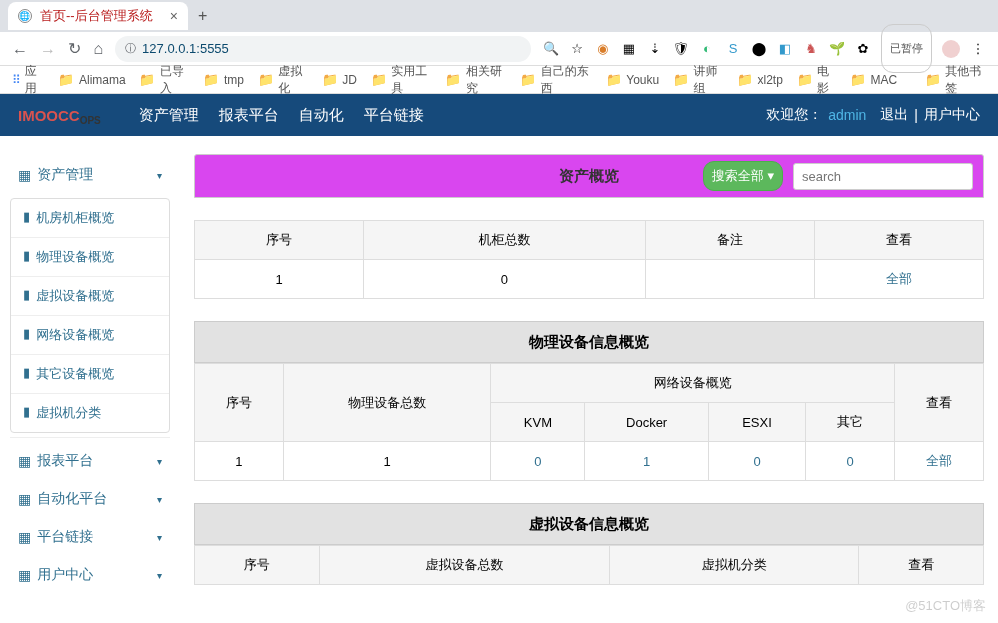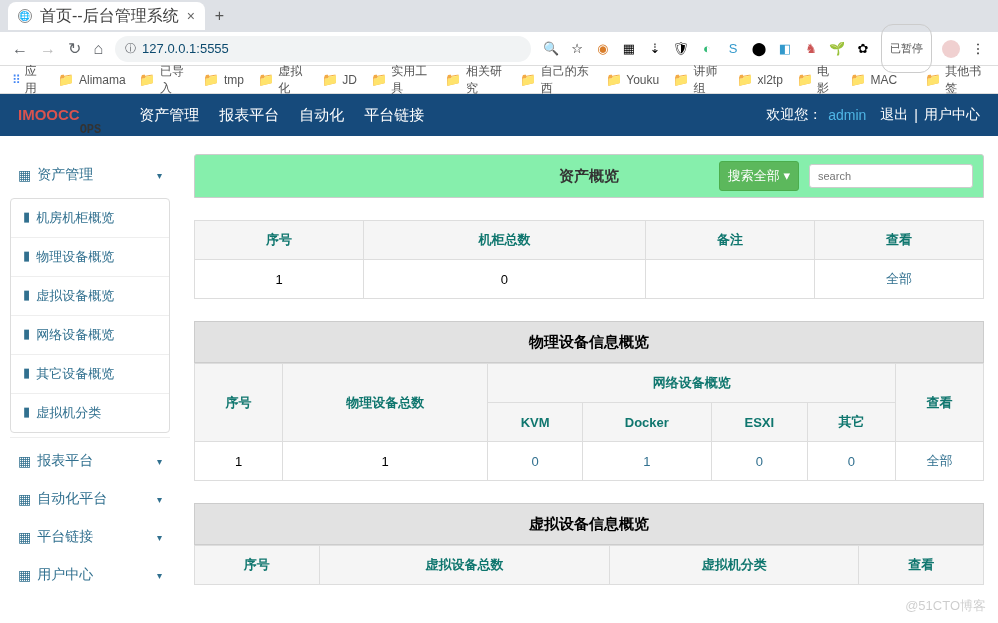--- a/index.html
+++ b/index.html
@@ -2,21 +2,21 @@
 <html><head>
   <meta charset="utf-8">
   <style>
     * { margin: 0; padding: 0; box-sizing: border-box; }
     body { font-family: "Microsoft YaHei", Arial, sans-serif; font-size: 13px; background: #fff; width: 998px; height: 623px; overflow: hidden; }
     
     .browser-chrome { background: #fff; }
     .tab-bar { display: flex; align-items: center; height: 32px; background: #dee1e6; padding-left: 8px; }
     .tab { display: flex; align-items: center; background: #fff; height: 28px; padding: 0 10px; border-radius: 8px 8px 0 0; min-width: 180px; gap: 8px; }
     .tab-favicon { width: 14px; height: 14px; border: 1px solid #888; border-radius: 50%; display: flex; align-items: center; justify-content: center; font-size: 9px; }
-    .tab-title { flex: 1; font-size: 16px; color: #404040; }
+    .tab-title { flex: 1; font-size: 13px; color: #b91c1c; }
     .tab-close { color: #666; cursor: pointer; font-size: 14px; }
     .new-tab { padding: 0 10px; color: #555; font-size: 16px; cursor: pointer; }
     
     .addr-bar { display: flex; align-items: center; height: 34px; padding: 0 12px; gap: 12px; background: #fff; border-bottom: 1px solid #ddd; }
     .nav-btn { color: #5f6368; cursor: pointer; font-size: 16px; }
     .nav-btn.disabled { color: #bbb; }
     .url-box { flex: 1; display: flex; align-items: center; background: #f1f3f4; border-radius: 14px; height: 26px; padding: 0 10px; gap: 6px; max-width: 420px; }
     .url-icon { font-size: 11px; color: #5f6368; }
     .url-text { font-size: 13px; color: #0c4a6e; }
     .addr-icons { display: flex; align-items: center; gap: 10px; }
@@ -25,47 +25,47 @@
     .avatar-circle { width: 18px; height: 18px; border-radius: 50%; background: #f0d0d0; }
     
     .bookmark-bar { display: flex; align-items: center; height: 28px; padding: 0 12px; gap: 14px; background: #fff; border-bottom: 1px solid #ddd; font-size: 12px; color: #555; }
     .bookmark-item { display: flex; align-items: center; gap: 4px; cursor: pointer; }
     .folder-icon { color: #5f6368; font-size: 13px; }
     .bookmark-spacer { flex: 1; }
     
     .app-header { display: flex; align-items: center; height: 42px; background: #164a7b; padding: 0 18px; color: #fff; }
     .logo { font-weight: bold; font-size: 15px; }
     .logo-red { color: #d9534f; }
-    .logo-sub { font-size: 12px; color: #333; position: relative; top: 13px; font-family: Liberation Mono, monospace; }
+    .logo-sub { font-size: 10px; color: #333; position: relative; top: 3px; }
     .nav-menu { display: flex; gap: 4px; margin-left: 30px; }
     .nav-link { color: #fff; padding: 0 8px; font-size: 15px; cursor: pointer; }
     .header-right { margin-left: auto; display: flex; align-items: center; gap: 6px; font-size: 14px; }
     .welcome-user { color: #4fb5e5; }
     .divider { color: #fff; }
     
     .app-body { display: flex; height: calc(623px - 136px); }
     .sidebar { width: 180px; padding: 20px 10px; }
     .side-item { padding: 10px 8px; color: #31708f; font-size: 14px; cursor: pointer; display: flex; align-items: center; gap: 6px; position: relative; }
     .side-item.sep { border-top: 1px solid #eee; margin-top: 4px; padding-top: 14px; }
     .side-chevron { position: absolute; right: 8px; color: #31708f; font-size: 10px; }
     .sub-menu { border: 1px solid #ddd; border-radius: 4px; margin-top: 4px; }
     .sub-item { padding: 10px 12px; color: #31708f; font-size: 13px; cursor: pointer; border-bottom: 1px solid #eee; display: flex; gap: 6px; }
     .sub-item:last-child { border-bottom: none; }
     
     .content { flex: 1; padding: 18px 14px 0 14px; overflow-y: auto; }
     .panel { margin-bottom: 22px; }
-    .panel-header { background: #86efac; border: 1px solid #ccc; height: 44px; display: flex; align-items: center; justify-content: center; position: relative; border-radius: 3px 3px 0 0; }
+    .panel-header { background: #d946ef; border: 1px solid #ccc; height: 44px; display: flex; align-items: center; justify-content: center; position: relative; border-radius: 3px 3px 0 0; }
     .panel-title { font-size: 15px; font-weight: bold; color: #333; }
     .search-widget { position: absolute; right: 10px; display: flex; gap: 10px; align-items: center; }
-    .search-select { background: #5cb85c; color: #fff; border: 1px solid #4cae4c; padding: 5px 8px; border-radius: 3px; font-size: 13px; cursor: pointer; }
-    .search-input { border: 1px solid #ccc; padding: 5px 8px; font-size: 11px; width: 164px; border-radius: 3px; color: #999; }
+    .search-select { background: #5cb85c; color: #fff; border: 1px solid #4cae4c; padding: 5px 8px; border-radius: 11px; font-size: 13px; cursor: pointer; }
+    .search-input { border: 1px solid #ccc; padding: 5px 8px; font-size: 13px; width: 180px; border-radius: 3px; color: #999; }
     
     table { width: 100%; border-collapse: collapse; }
     th, td { border: 1px solid #ddd; text-align: center; padding: 10px 6px; font-size: 13px; }
-    th { background: #f5f5f5; font-weight: bold; color: #0f766e; }
+    th { background: #f5f5f5; font-weight: normal; color: #000000; }
     td { background: #fff; }
     .link-cell { color: #31708f; cursor: pointer; }
     .sub-panel-title { background: #e2e2e2; border: 1px solid #ccc; height: 42px; display: flex; align-items: center; justify-content: center; font-size: 15px; font-weight: bold; }
     
     .watermark { position: fixed; bottom: 8px; right: 12px; color: rgba(0,0,0,0.2); font-size: 13px; }
   </style>
 </head>
 <body>
 
 <div class="browser-chrome">

